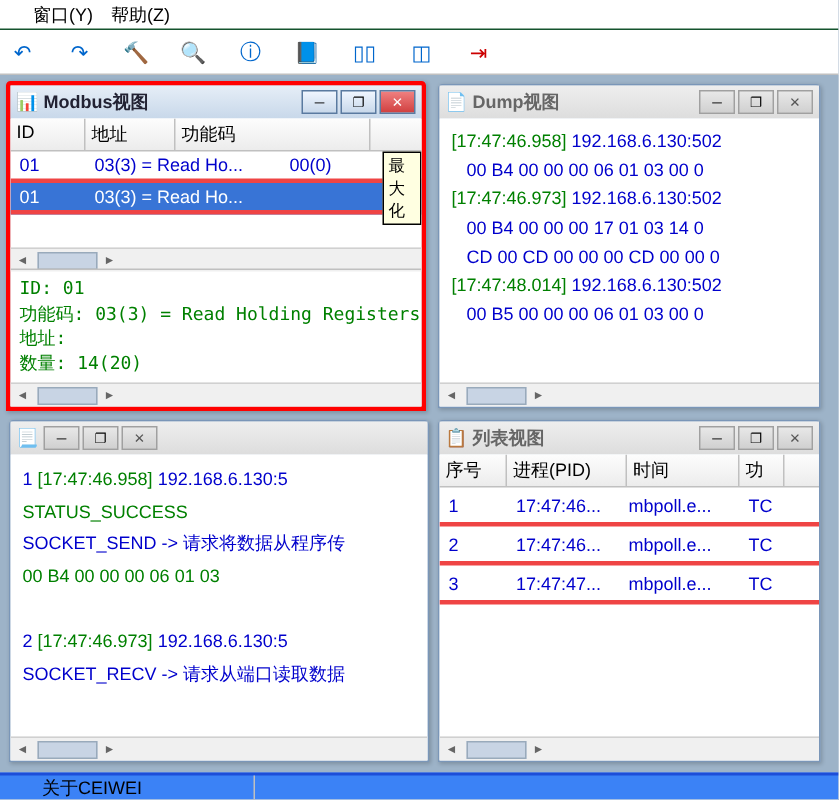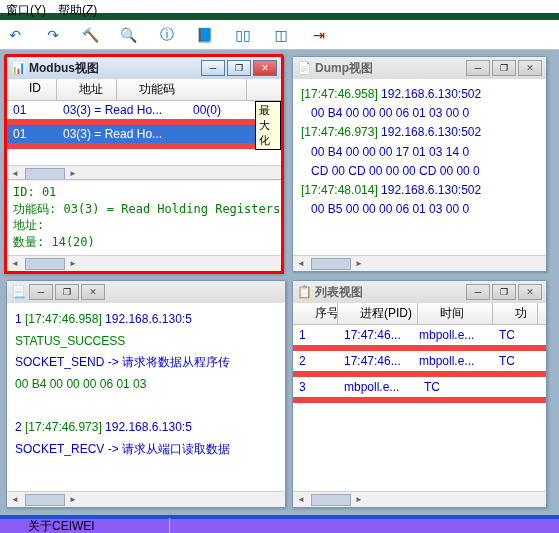--- a/index.html
+++ b/index.html
@@ -1,53 +1,53 @@
 <!DOCTYPE html>
 <html><head>
 <meta charset="utf-8">
 <style>
 *{box-sizing:border-box;margin:0;padding:0;font-family:Tahoma,SimSun,sans-serif;font-size:12px}
 body{background:#f0f0f0;width:559px;height:533px;overflow:hidden;position:relative}
-.menubar{background:#fff;padding:2px 6px;display:flex;gap:12px;height:20px;border-bottom:7px solid #14532d}
+.menubar{background:#fff;padding:2px 22px;display:flex;gap:12px;height:20px;border-bottom:1px solid #14532d}
 .menubar span{cursor:default}
 .toolbar{background:#fff;padding:4px 6px;display:flex;gap:20px;height:30px;align-items:center;border-bottom:1px solid #c0c0c0}
 .toolbar .tb-icon{width:18px;height:18px;display:flex;align-items:center;justify-content:center;color:#0066cc;font-size:14px;cursor:pointer}
 .workspace{position:relative;height:465px;background:#9db3c8;padding:4px}
 .panel{position:absolute;background:linear-gradient(#e6eef7,#d4e0ee);border:1px solid #7a96b8;border-radius:3px 3px 0 0;box-shadow:1px 1px 3px rgba(0,0,0,.2)}
 .panel.hl{border:3px solid #ff0000}
 .panel-title{display:flex;align-items:center;padding:2px 4px;height:22px;gap:4px;background:linear-gradient(#e6eef7,#c8d8ea)}
 .panel-title .picon{width:14px;height:14px;display:inline-block}
 .panel-title .ptxt{flex:1;color:#223;font-weight:bold;white-space:nowrap;overflow:hidden}
 .winbtns{display:flex;gap:2px}
 .winbtn{width:24px;height:16px;border:1px solid #5a7aa0;background:linear-gradient(#f0f6ff,#c8d8ea);display:flex;align-items:center;justify-content:center;cursor:pointer;font-size:9px;line-height:1}
 .winbtn.close{background:linear-gradient(#f08080,#d04040);color:#fff}
 .gray .winbtn{background:linear-gradient(#e8e8e8,#d0d0d0);border-color:#a0a0a0}
 .gray .winbtn.close{background:linear-gradient(#e8e8e8,#d0d0d0);color:#555}
 .gray .panel-title{background:linear-gradient(#eee,#ddd)}
 .gray .ptxt{color:#666}
 .panel-body{background:#fff;height:calc(100% - 22px);overflow:hidden;position:relative}
 .grid{width:100%}
 .grid-hd{display:flex;background:linear-gradient(#fdfdfd,#ececec);border-bottom:1px solid #c0c0c0}
-.grid-hd div{padding:2px 22px;border-right:1px solid #c0c0c0;white-space:nowrap;overflow:hidden}
-.grid-row{display:flex;border-bottom:6px solid #ef4444}
+.grid-hd div{padding:2px 4px;border-right:1px solid #c0c0c0;white-space:nowrap;overflow:hidden}
+.grid-row{display:flex;border-bottom:3px solid #ef4444}
 .grid-row div{padding:2px 6px;white-space:nowrap;overflow:hidden;color:#0000cc}
 .grid-row.sel{background:#3874d6;color:#fff}
 .grid-row.sel div{color:#fff}
 .tooltip{position:absolute;background:#ffffe1;border:1px solid #000;padding:1px 3px;font-size:11px;z-index:10}
 .dump-text{padding:6px 8px;font-family:monospace;font-size:12px;color:#0000cc;line-height:1.6;white-space:pre-wrap;word-break:break-all}
 .dump-text .ts{color:#008000}
 .line-text{padding:6px 8px;font-family:monospace;font-size:12px;line-height:1.8}
 .line-text .ln{color:#0000cc}
 .line-text .gr{color:#008000}
 .detail{padding:4px 6px;font-family:monospace;color:#008000;line-height:1.4;border-top:1px solid #c0c0c0}
 .hscroll{position:absolute;bottom:0;left:0;right:0;height:16px;background:#f0f0f0;border-top:1px solid #d0d0d0;display:flex;align-items:center}
 .hscroll::before,.hscroll::after{content:"◄";width:16px;text-align:center;font-size:8px;color:#666}
 .hscroll::after{content:"►"}
 .hscroll .thumb{width:40px;height:12px;background:#c8d4e4;border:1px solid #9ab;margin-left:2px}
-.statusbar{position:absolute;bottom:0;left:0;right:0;height:18px;background:#8b5cf6;border-top:4px solid #1d4ed8;display:flex;align-items:center;font-size:11px}
+.statusbar{position:absolute;bottom:0;left:0;right:0;height:18px;background:#3b82f6;border-top:2px solid #1d4ed8;display:flex;align-items:flex-start;font-size:11px}
 .statusbar .cell{padding:0 8px;border-right:1px solid #c0c0c0}
 </style>
 </head>
 <body>
 
 <div class="menubar">
   <span>窗口(Y)</span>
   <span>帮助(Z)</span>
 </div>
 
@@ -178,20 +178,21 @@
               <div style="width:30px">TC</div>
             </div>
             <div class="grid-row" style="height: 26px; align-items: center; display: flex;">
               <div style="width:45px">2</div>
               <div style="width:75px">17:47:46...</div>
               <div style="width:80px">mbpoll.e...</div>
               <div style="width:30px">TC</div>
             </div>
             <div class="grid-row" style="height: 26px; align-items: center; display: flex;">
               <div style="width:45px">3</div>
+              <div style="width:75px">17:47:47...</div>
               <div style="width:80px">mbpoll.e...</div>
               <div style="width:30px">TC</div>
             </div>
           </div>
       </div>
       <div class="hscroll">
           <div class="thumb"></div>
         </div>
     </div>
   </div>

